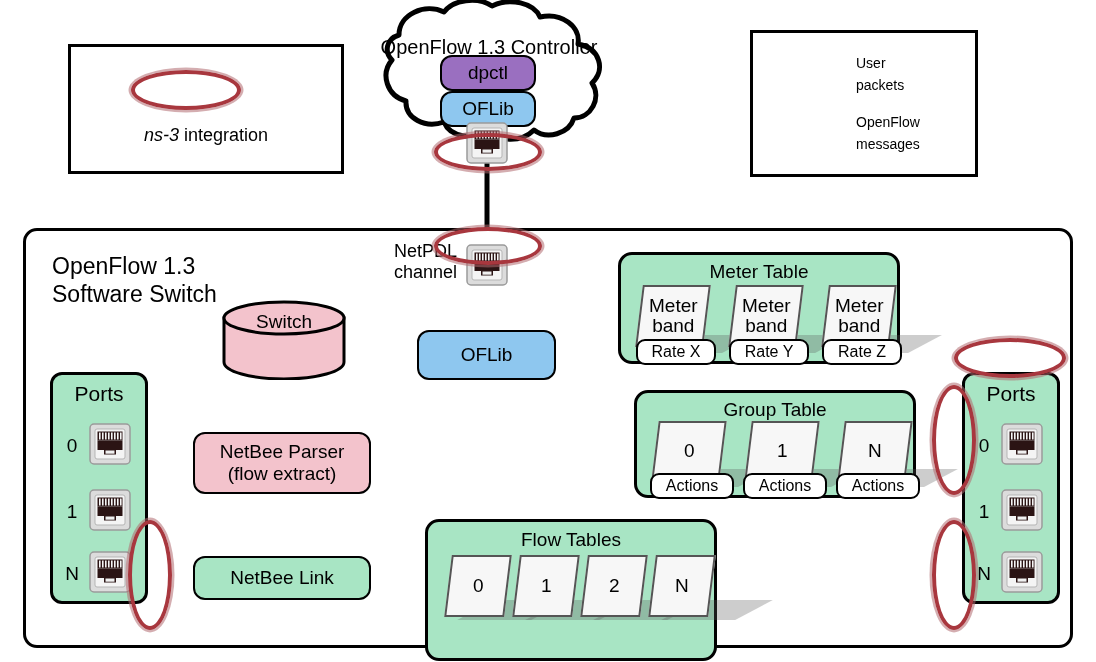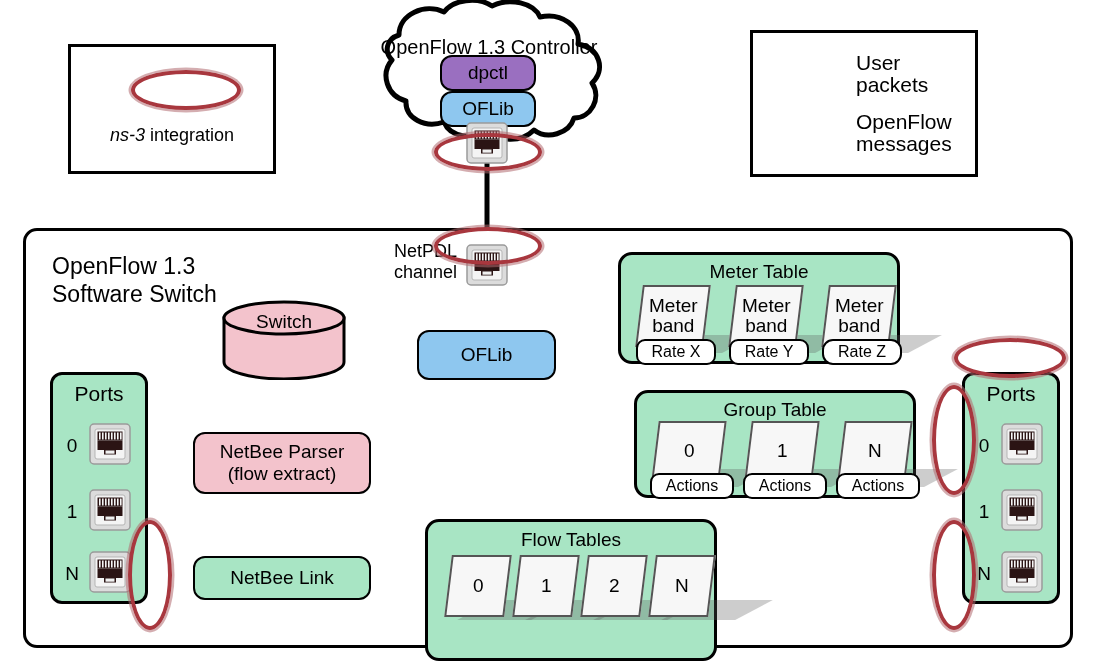--- a/index.html
+++ b/index.html
@@ -6,21 +6,21 @@
   body{width:1096px;height:662px;position:relative;overflow:hidden;
        font-family:"Liberation Sans",sans-serif;color:#000;}
   #stage{position:absolute;left:0;top:0;width:1096px;height:662px;}
   .abs{position:absolute;}
   svg#wires{position:absolute;left:0;top:0;width:1096px;height:662px;pointer-events:none;}
 
   
   .legendbox{border:3px solid #000;background:#fff;box-sizing:border-box;}
   .legend-label{font-size:18px;text-align:center;white-space:nowrap;}
   .legend-label i{font-style:italic;}
-  .legend-row-text{font-size:21px;line-height:22px;}
+  .legend-row-text{font-size:14px;line-height:22px;}
 
   
   #switch-frame{border:3px solid #000;border-radius:14px;background:#fff;box-sizing:border-box;}
   #switch-title{font-size:23px;line-height:28px;white-space:pre-line;}
 
   
   .node{box-sizing:border-box;border:2.5px solid #000;border-radius:12px;
         display:flex;align-items:center;justify-content:center;text-align:center;
         font-size:19px;line-height:22px;white-space:pre-line;}
   .node.blue{background:#8ec7ef;}
@@ -129,21 +129,21 @@
                C602,98 591,118 574,118
                C569,134 547,140 534,130
                C521,143 497,142 488,129
                C473,141 450,137 444,122
                C425,129 405,118 406,101
                C387,96 380,74 392,60
                C384,52 386,39 399,35 Z" fill="#ffffff" stroke="#000" stroke-width="5" stroke-linejoin="round"></path>
     </g>
   </svg>
 
-  <div class="legendbox abs" style="left:68px;top:44px;width:208px;height:130px;">
+  <div class="legendbox abs" style="left:68px;top:44px;width:276px;height:130px;">
     <div class="abs ns3-ellipse" style="left:60px;top:23px;width:110px;height:40px;"></div>
     <div class="abs legend-label" style="left:0;right:0;top:78px;">
       <i>ns-3</i><span> integration</span>
     </div>
   </div>
 
   <div class="legendbox abs" style="left:750px;top:30px;width:228px;height:147px;"></div>
   <div class="abs legend-row-text" style="left:856px;top:52px;width:120px;white-space:pre-line;">User
 packets</div>
   <div class="abs legend-row-text" style="left:856px;top:111px;width:130px;white-space:pre-line;">OpenFlow
@@ -316,21 +316,21 @@
       <span>Meter
 band</span>
     </div>
     <div class="pill" style="left:108px;top:84px;width:76px;height:22px;">Rate Y</div>
 
     <div class="card-shadow" style="left:232px;top:80px;width:72px;height:18px;"></div>
     <div class="card" style="left:204px;top:30px;width:64px;height:58px;">
       <span>Meter
 band</span>
     </div>
-    <div class="pill" style="left:201px;top:84px;width:76px;height:22px;border-radius:11px;">Rate Z</div>
+    <div class="pill" style="left:201px;top:84px;width:76px;height:22px;">Rate Z</div>
   </div>
 
   <div class="table-box abs" style="left:634px;top:390px;width:282px;height:108px;">
     <div class="table-title" style="top:6px;">Group Table</div>
 
     <div class="card-shadow" style="left:46px;top:76px;width:72px;height:18px;"></div>
     <div class="card" style="left:18px;top:28px;width:64px;height:56px;">
       <span>0</span>
     </div>
     <div class="pill" style="left:13px;top:80px;width:80px;height:22px;">Actions</div>

